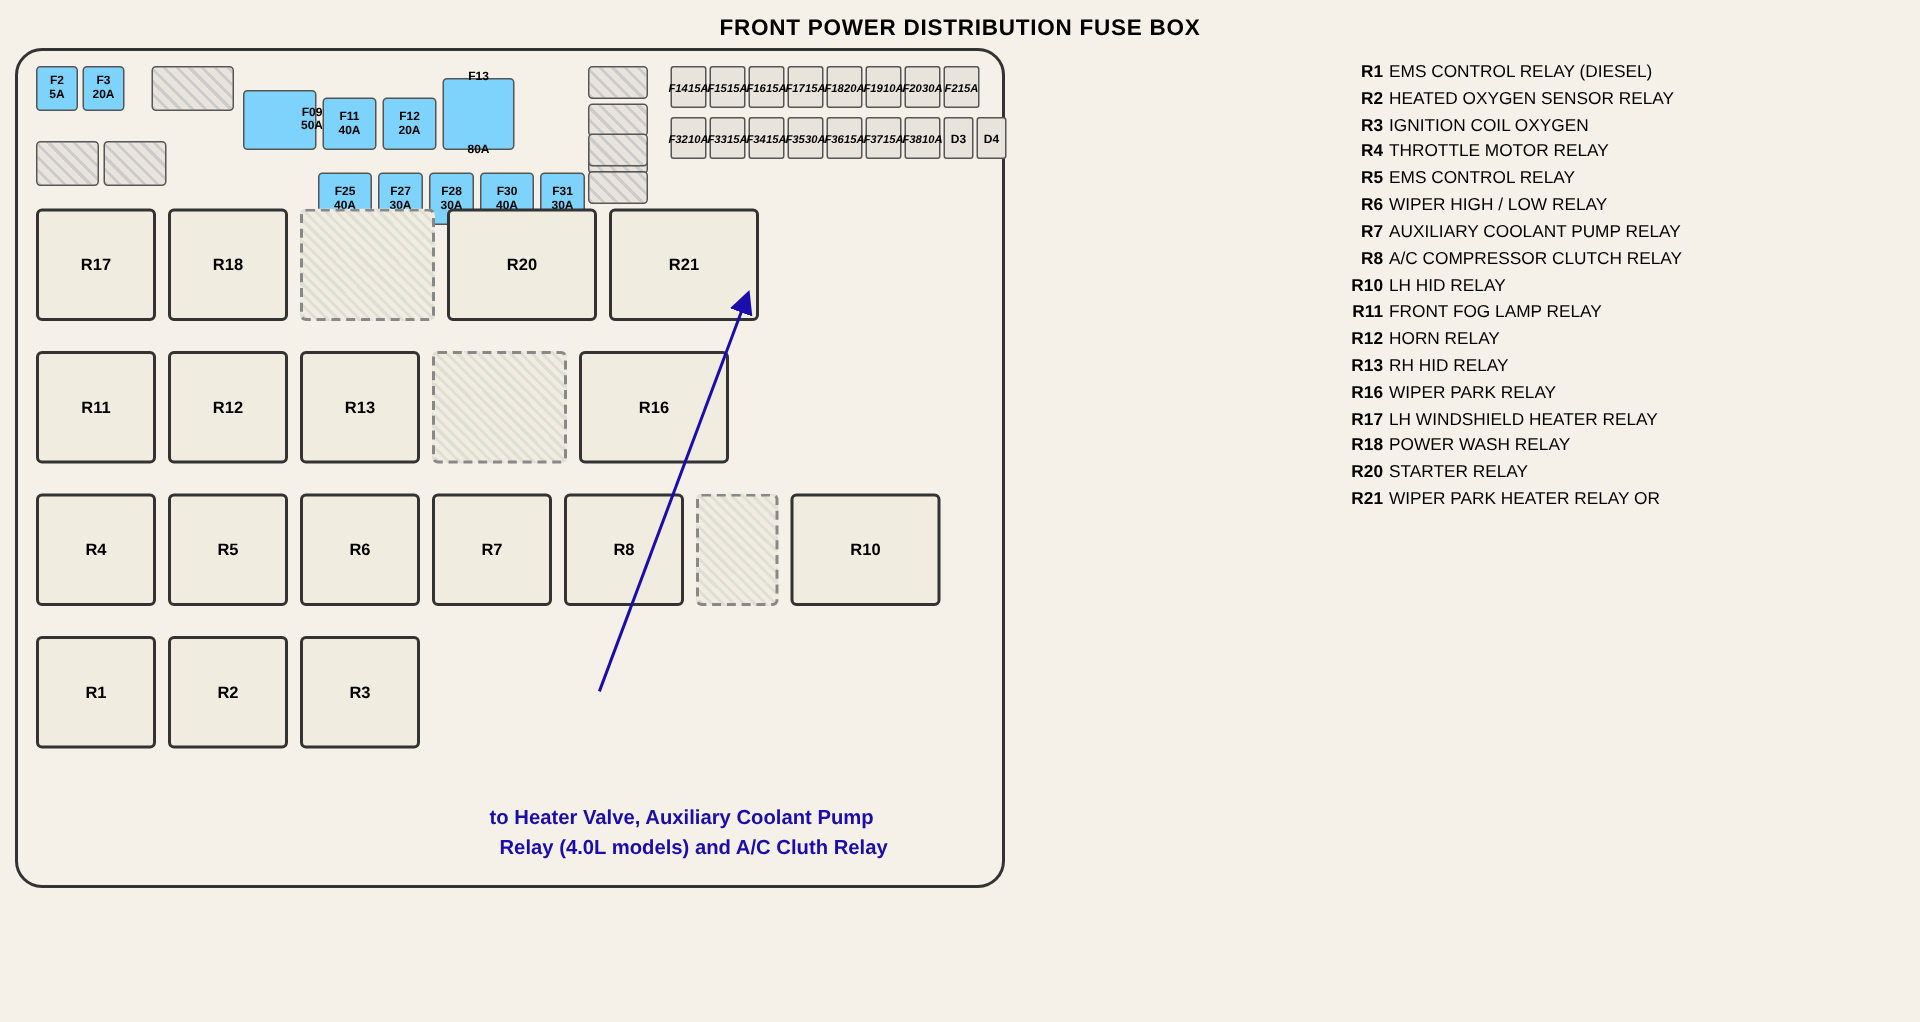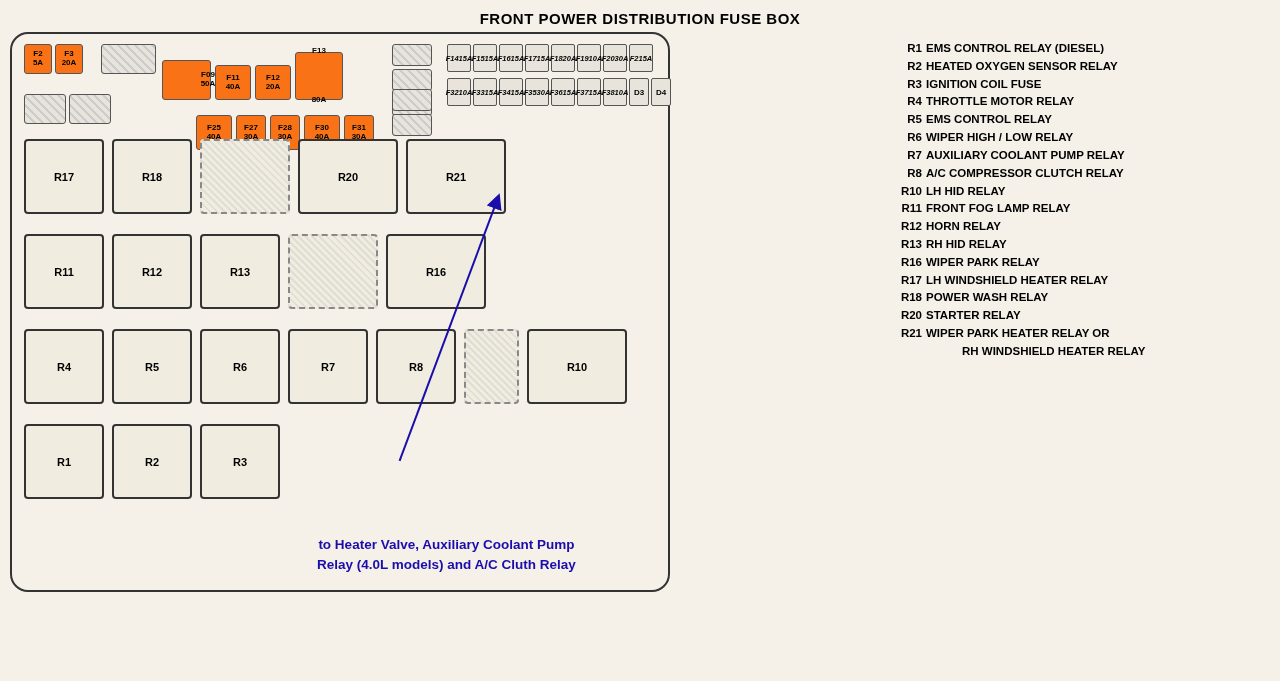--- a/index.html
+++ b/index.html
@@ -33,21 +33,21 @@
       border-radius: 18px;
       padding: 10px 12px 10px 12px;
       background: #f5f0e8;
       position: relative;
       width: 660px;
       min-height: 560px;
     }
     .fuse {
       border: 1.5px solid #555;
       border-radius: 3px;
-      background: #f97316;
+      background: #7dd3fc;
       display: flex;
       flex-direction: column;
       align-items: center;
       justify-content: center;
       font-size: 8px;
       font-weight: bold;
       line-height: 1.1;
       padding: 1px 2px;
     }
     .fuse.small { width: 28px; height: 30px; }
@@ -113,21 +113,21 @@
       flex-direction: row;
       gap: 4px;
       line-height: 1.55;
     }
     .legend-code {
       font-weight: bold;
       min-width: 32px;
       text-align: right;
     }
     .legend-desc {
-      font-weight: bold;
+      font-weight: normal;
     }
 
     
     .svg-overlay {
       position: absolute;
       top: 0; left: 0;
       width: 100%;
       height: 100%;
       pointer-events: none;
       z-index: 5;
@@ -237,21 +237,21 @@
             <span>F21</span>
             <span>5A</span>
           </div>
       </div>
 
       <div style="position:absolute; top:60px; left:12px; display:flex; gap:3px; align-items:center;">
         <div class="fuse hatched" style="width:42px;height:30px;"></div>
         <div class="fuse hatched" style="width:42px;height:30px;"></div>
       </div>
 
-      <div style="position:absolute; top:60px; left:140px; display:flex; gap:4px;padding-left:44px;">
+      <div style="position:absolute; top:60px; left:156px; display:flex; gap:4px;padding-left:44px;">
         <div class="fuse medium">
             <span>F25</span>
             <span>40A</span>
           </div>
         <div class="fuse medium" style="width:30px;">
             <span>F27</span>
             <span>30A</span>
           </div>
         <div class="fuse medium" style="width:30px;">
             <span>F28</span>
@@ -332,21 +332,21 @@
       </div>
 
       <div style="position:absolute; top:390px; left:12px; display:flex; gap:8px; align-items:center;">
         <div class="relay-box">R1</div>
         <div class="relay-box">R2</div>
         <div class="relay-box">R3</div>
       </div>
 
       <div style="position:absolute; bottom:15px; left:305px; text-align:center;">
         <div style="font-size:13.5px; font-weight:bold; color:#1a0dab; line-height:1.5;">to Heater Valve, Auxiliary Coolant Pump</div>
-        <div style="font-size:13.5px; font-weight:bold; color:#1a0dab; line-height:1.5;">Relay (4.0L models) and A/C Cluth Relay</div>
+        <div style="font-size:13.5px; font-weight:bold; color:#1a0dab; line-height:1.5;margin-left:16px;">Relay (4.0L models) and A/C Cluth Relay</div>
       </div>
 
       <svg class="svg-overlay" viewBox="0 0 660 560" xmlns="http://www.w3.org/2000/svg">
 
         <defs>
           <marker id="arrowhead" markerWidth="8" markerHeight="8" refX="4" refY="4" orient="auto">
             <polygon points="0 0, 8 4, 0 8" fill="#1a0dab"></polygon>
           </marker>
         </defs>
         <line x1="390" y1="430" x2="488" y2="168" stroke="#1a0dab" stroke-width="2" marker-end="url(#arrowhead)"></line>
@@ -359,21 +359,21 @@
     <div class="legend-item">
       <span class="legend-code">R1</span>
       <span class="legend-desc">EMS CONTROL RELAY (DIESEL)</span>
     </div>
     <div class="legend-item">
       <span class="legend-code">R2</span>
       <span class="legend-desc">HEATED OXYGEN SENSOR RELAY</span>
     </div>
     <div class="legend-item">
       <span class="legend-code">R3</span>
-      <span class="legend-desc">IGNITION COIL FUSE</span>
+      <span class="legend-desc">IGNITION COIL OXYGEN</span>
     </div>
     <div class="legend-item">
       <span class="legend-code">R4</span>
       <span class="legend-desc">THROTTLE MOTOR RELAY</span>
     </div>
     <div class="legend-item">
       <span class="legend-code">R5</span>
       <span class="legend-desc">EMS CONTROL RELAY</span>
     </div>
     <div class="legend-item">
@@ -419,16 +419,15 @@
     <div class="legend-item">
       <span class="legend-code">R20</span>
       <span class="legend-desc">STARTER RELAY</span>
     </div>
     <div class="legend-item">
       <span class="legend-code">R21</span>
       <span class="legend-desc">WIPER PARK HEATER RELAY OR</span>
     </div>
     <div class="legend-item">
       <span class="legend-code"></span>
-      <span class="legend-desc" style="padding-left:36px;">RH WINDSHIELD HEATER RELAY</span>
     </div>
   </div>
 </div>
 
 </body></html>

